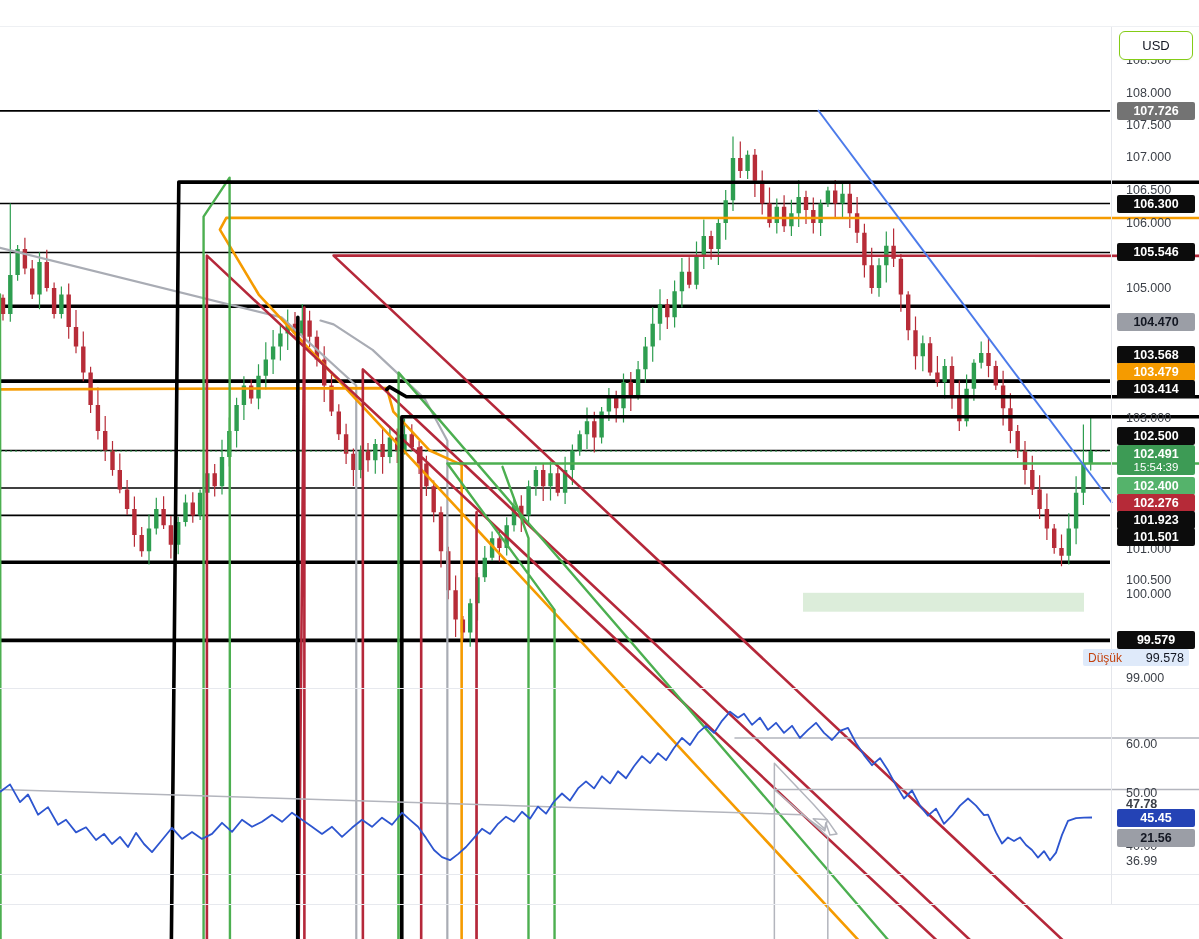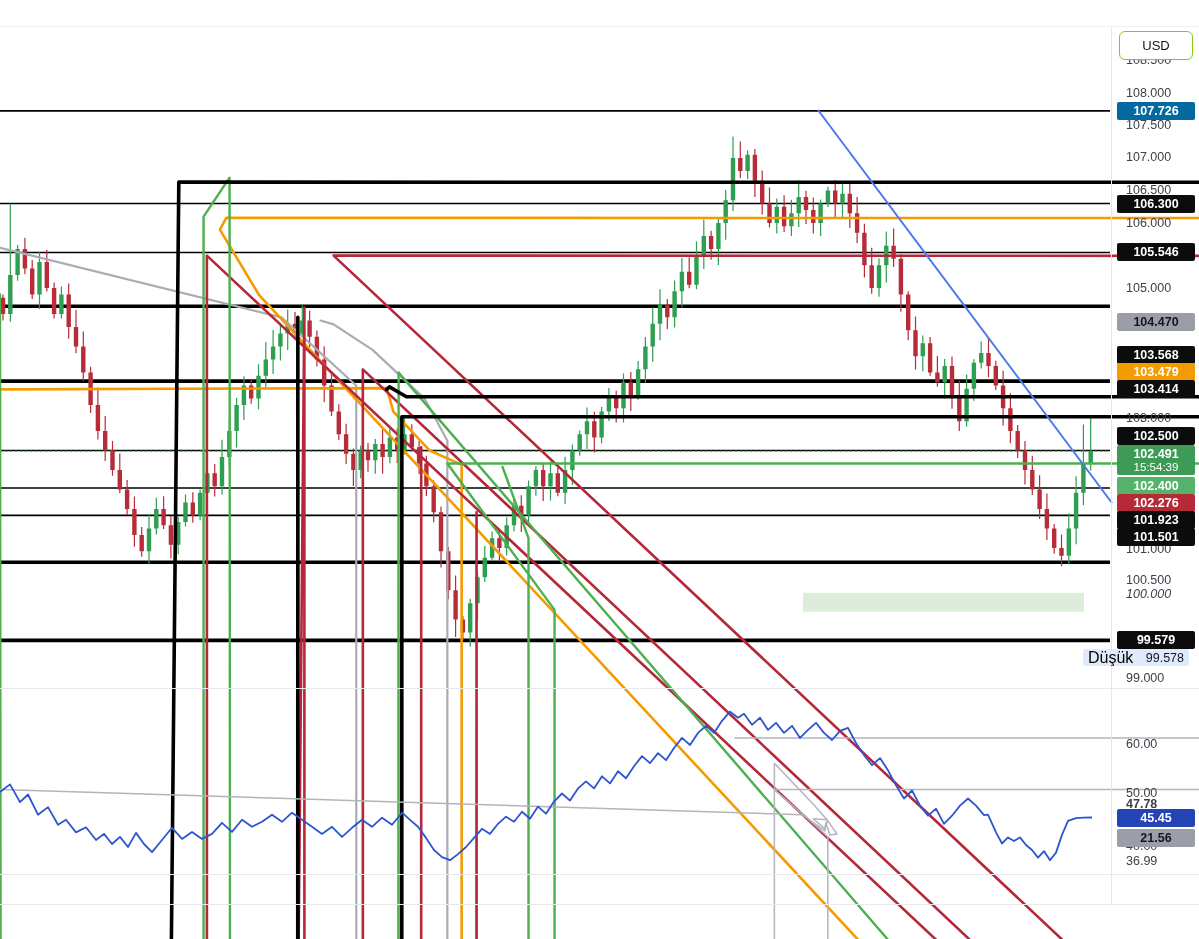--- a/index.html
+++ b/index.html
@@ -7,21 +7,21 @@
   .topbar{position:absolute;left:0;top:0;width:1199px;height:26px;background:#fff;border-bottom:1px solid #eef0f3;}
   #chart-svg{position:absolute;left:0;top:0;}
   .sep{position:absolute;left:0;width:1199px;height:1px;background:#e7e9ee;}
   .axis-border{position:absolute;top:27px;left:1111px;width:1px;height:877px;background:#e4e6eb;}
   .axis-col{position:absolute;left:1111px;top:27px;width:88px;height:877px;}
   .axlab{position:absolute;left:15px;transform:translateY(-50%);font-size:12.5px;color:#3c4048;white-space:nowrap;z-index:1;}
   .badge{position:absolute;left:6px;transform:translateY(-50%);min-width:66px;padding:2px 6px;font-size:12.5px;font-weight:700;color:#fff;text-align:center;border-radius:2px;white-space:nowrap;z-index:2;}
   .badge .sub{display:block;font-weight:400;font-size:11.5px;}
   .usd-btn{position:absolute;left:1119px;top:31px;width:72px;height:27px;border:1px solid #84cc16;border-radius:6px;background:#fff;display:flex;align-items:center;justify-content:center;font-size:13px;color:#131722;box-shadow:0 1px 2px rgba(0,0,0,.04);z-index:3;}
   .low-pill{position:absolute;left:1083px;top:649px;width:96px;height:17px;background:#dfeafa;border-radius:2px;display:flex;align-items:center;justify-content:space-between;padding:0 5px;z-index:3;}
-  .low-pill .lbl{font-size:16px;color:#000000;}
+  .low-pill .lbl{font-size:12px;color:#c2410c;}
   .low-pill .val{font-size:12.5px;color:#131722;}
   .time-axis{position:absolute;left:0;top:875px;width:1111px;height:29px;background:#fff;}
   .tlab{position:absolute;top:7px;transform:translateX(-50%);font-size:12.5px;color:#42464e;white-space:nowrap;}
   .tlab.year{font-weight:700;color:#16191f;}
 </style>
 </head>
 <body>
 
 <div class="screen">
   <div class="topbar"></div>
@@ -62,28 +62,28 @@
       <div class="axlab" style="top: 33px;">108.500</div>
       <div class="axlab" style="top: 66px;">108.000</div>
       <div class="axlab" style="top: 98px;">107.500</div>
       <div class="axlab" style="top: 130px;">107.000</div>
       <div class="axlab" style="top: 163px;">106.500</div>
       <div class="axlab" style="top: 196px;">106.000</div>
       <div class="axlab" style="top: 261px;">105.000</div>
       <div class="axlab" style="top: 391px;">103.000</div>
       <div class="axlab" style="top: 522px;">101.000</div>
       <div class="axlab" style="top: 553px;">100.500</div>
-      <div class="axlab" style="top: 567px; font-style: italic;">100.000</div>
+      <div class="axlab" style="top: 567px;">100.000</div>
       <div class="axlab" style="top: 651px;">99.000</div>
       <div class="axlab" style="top: 717px;">60.00</div>
       <div class="axlab" style="top: 766px;">50.00</div>
       <div class="axlab" style="top: 777px; font-weight: bold;">47.78</div>
       <div class="axlab" style="top: 819px;">40.00</div>
       <div class="axlab" style="top: 834px;">36.99</div>
-      <div class="badge" style="top: 84px; background: #0369a1;">107.726</div>
+      <div class="badge" style="top: 84px; background: #737373;">107.726</div>
       <div class="badge" style="top: 177px; background: rgb(12, 12, 12);">106.300</div>
       <div class="badge" style="top: 225px; background: rgb(12, 12, 12);">105.546</div>
       <div class="badge" style="top: 295px; background: rgb(155, 158, 166); color: rgb(19, 23, 34);">104.470</div>
       <div class="badge" style="top: 328px; background: rgb(12, 12, 12);">103.568</div>
       <div class="badge" style="top: 345px; background: rgb(245, 155, 0);">103.479</div>
       <div class="badge" style="top: 362px; background: rgb(12, 12, 12);">103.414</div>
       <div class="badge" style="top: 409px; background: rgb(12, 12, 12);">102.500</div>
       <div class="badge" style="top: 433px; background: rgb(61, 155, 85);">102.491<span class="sub">15:54:39</span></div>
       <div class="badge" style="top: 459px; background: rgb(85, 179, 107);">102.400</div>
       <div class="badge" style="top: 476px; background: rgb(182, 42, 56);">102.276</div>

